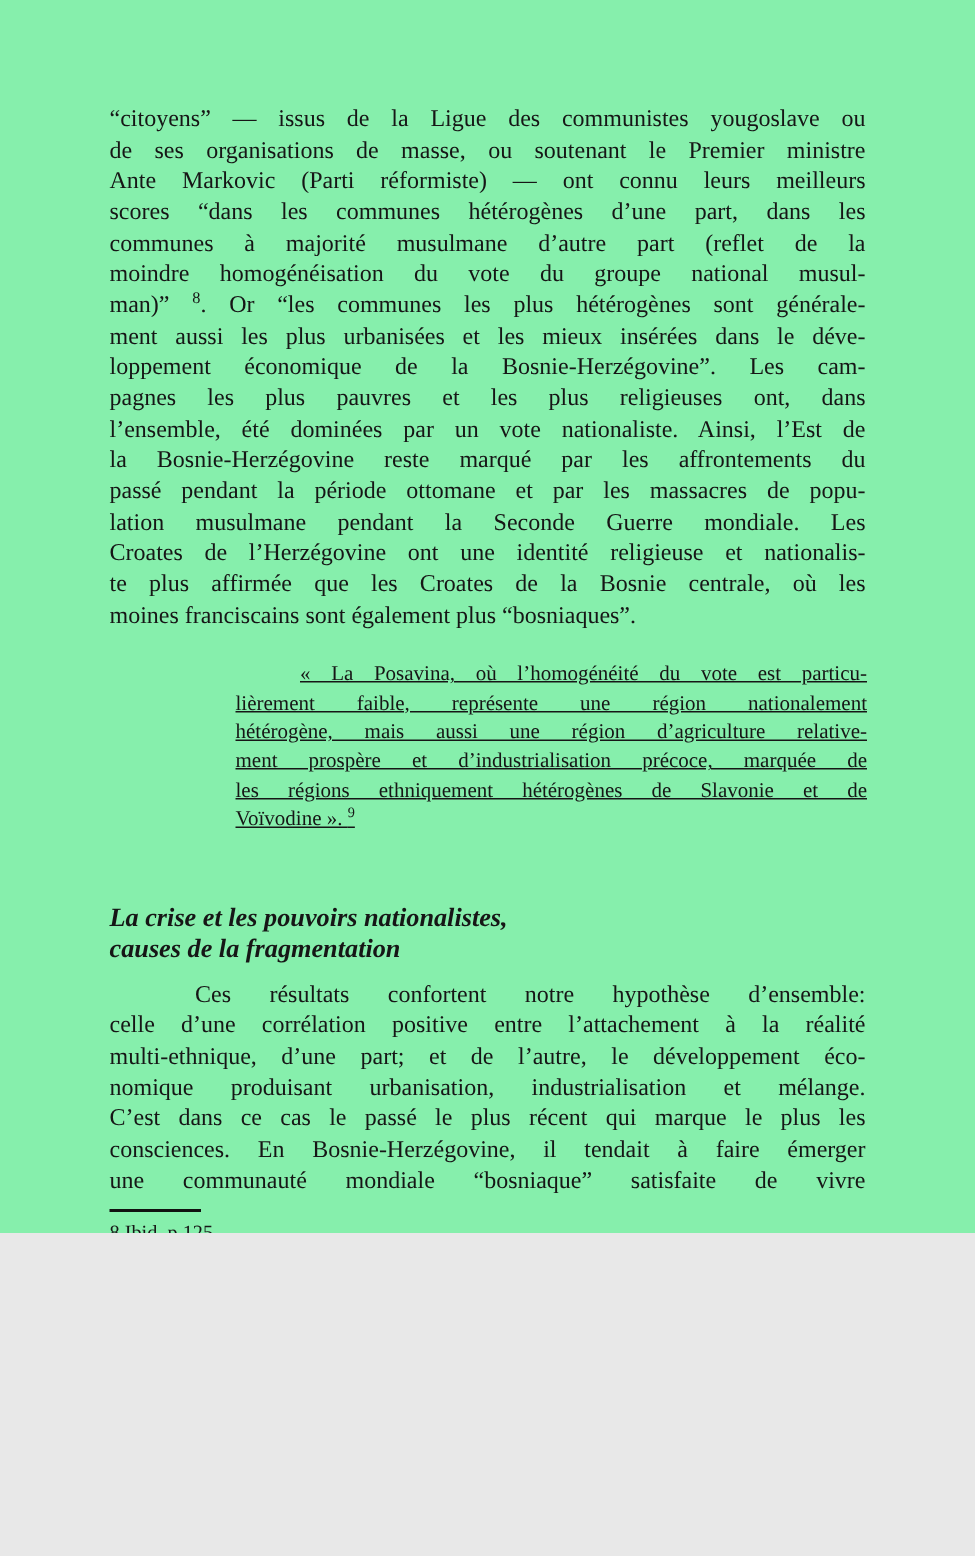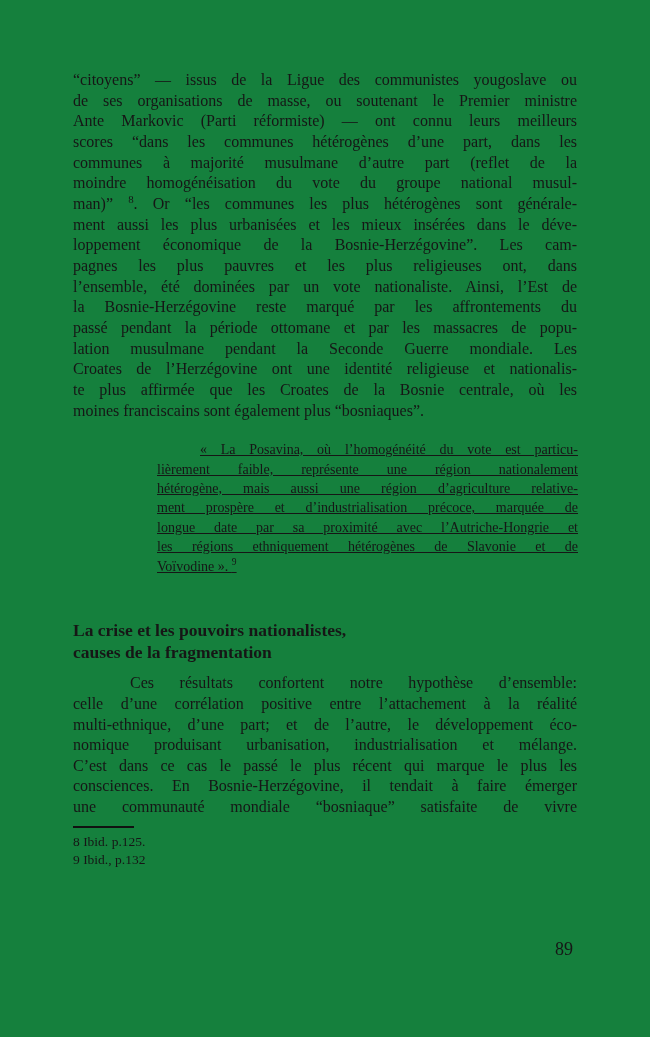--- a/index.html
+++ b/index.html
@@ -3,22 +3,22 @@
 <meta charset="utf-8">
 <style>
   html, body {
     margin: 0;
     padding: 0;
     background: #e8e8e8;
   }
   .page {
     position: relative;
     width: 650px;
-    height: 1037px;
-    background: #15803d;
+    height: 822px;
+    background: #86efac;
     font-family: "Liberation Serif", serif;
     color: #161616;
     overflow: hidden;
   }
   .content {
     position: absolute;
     left: 73px;
     top: 70px;
     width: 504px;
   }
@@ -50,20 +50,21 @@
     font-size: 14px;
     line-height: 19.4px;
     text-decoration: underline;
   }
   .quote .line.ind { text-indent: 43px; }
   .heading {
     margin: 44px 0 0 0;
     font-size: 17.5px;
     line-height: 21.6px;
     font-weight: bold;
+    font-style: italic;
   }
   .p2 { margin-top: 10px; }
   .fnrule {
     margin-top: 8px;
     width: 61px;
     height: 0;
     border-top: 2.5px solid #111;
   }
   .footnotes { margin-top: 5px; }
   .footnotes .line {
@@ -99,21 +100,20 @@
         <div class="line"><span>lation musulmane pendant la Seconde Guerre mondiale. Les</span></div>
         <div class="line"><span>Croates de l’Herzégovine ont une identité religieuse et nationalis-</span></div>
         <div class="line"><span>te plus affirmée que les Croates de la Bosnie centrale, où les</span></div>
         <div class="line no-just"><span>moines franciscains sont également plus “bosniaques”.</span></div>
       </div>
     <div class="quote">
         <div class="line ind"><span>« La Posavina, où l’homogénéité du vote est particu-</span></div>
         <div class="line"><span>lièrement faible, représente une région nationalement</span></div>
         <div class="line"><span>hétérogène, mais aussi une région d’agriculture relative-</span></div>
         <div class="line"><span>ment prospère et d’industrialisation précoce, marquée de</span></div>
-        <div class="line"><span>longue date par sa proximité avec l’Autriche-Hongrie et</span></div>
         <div class="line"><span>les régions ethniquement hétérogènes de Slavonie et de</span></div>
         <div class="line no-just"><span>Voïvodine ». </span><sup>9</sup></div>
       </div>
     <div class="heading">
       <div>La crise et les pouvoirs nationalistes,</div>
       <div>causes de la fragmentation</div>
     </div>
     <div class="par p2">
         <div class="line ind"><span>Ces résultats confortent notre hypothèse d’ensemble:</span></div>
         <div class="line"><span class="it">celle d’une corrélation positive entre l’attachement à la réalité</span></div>

